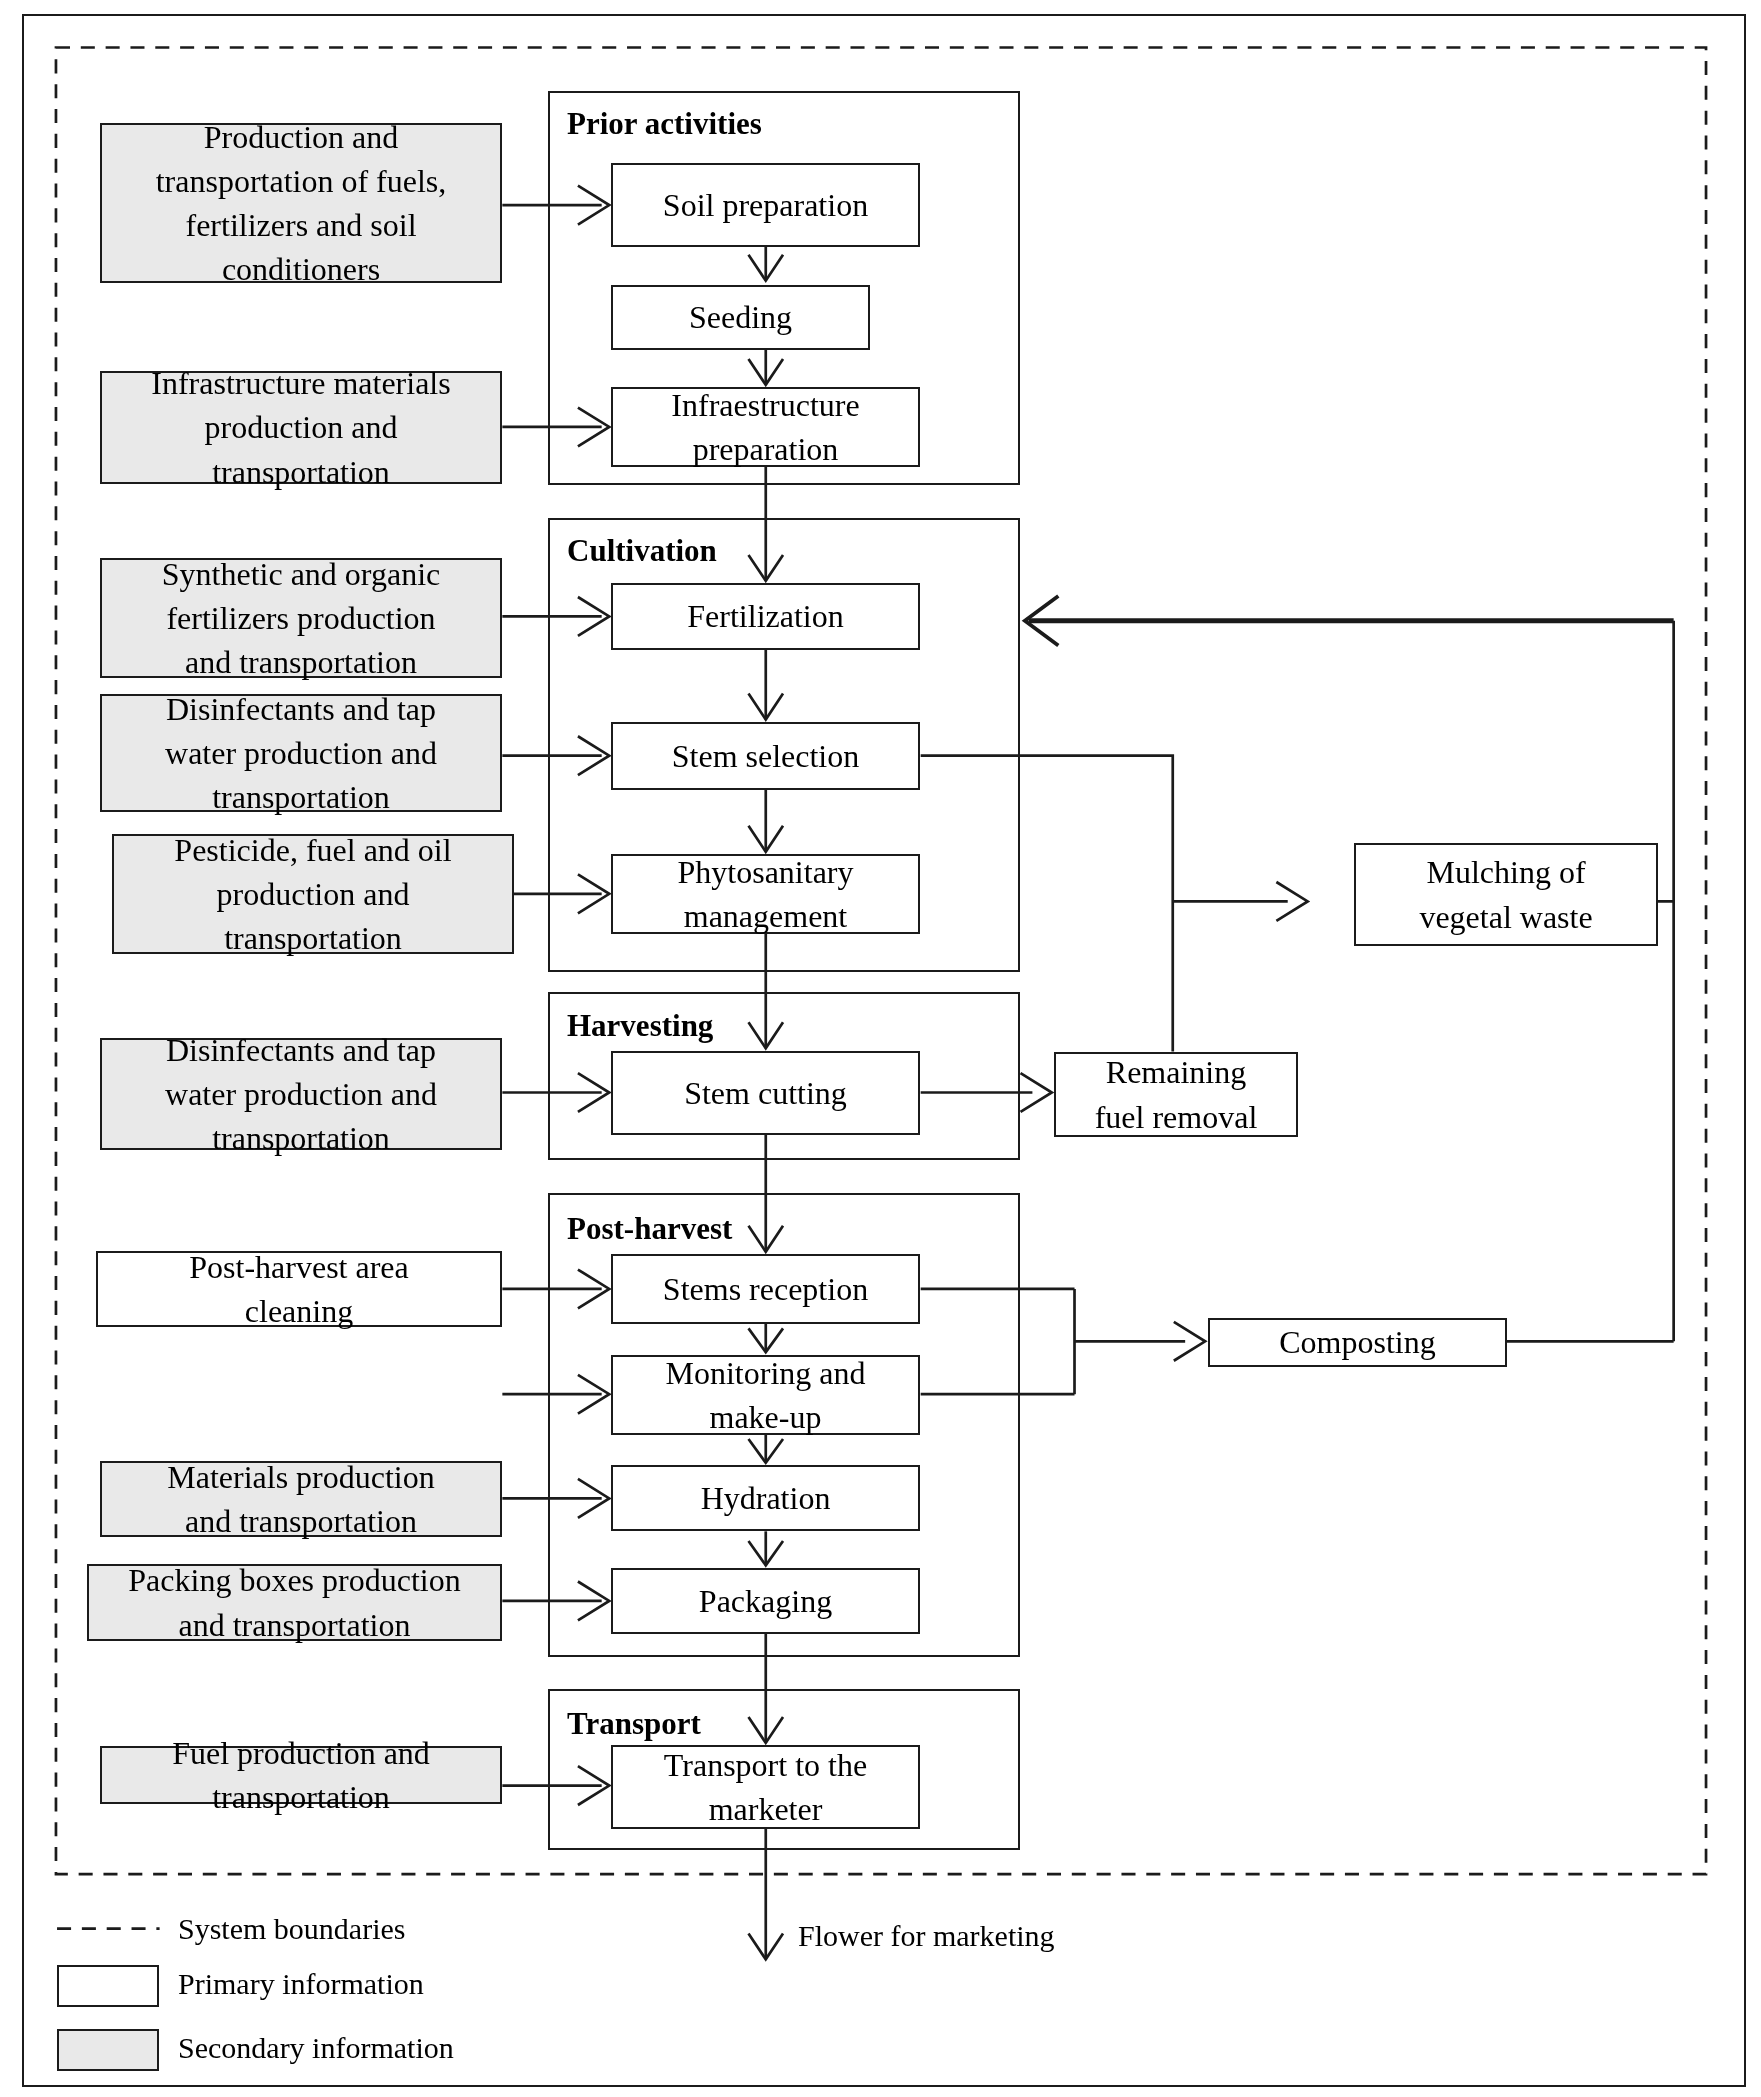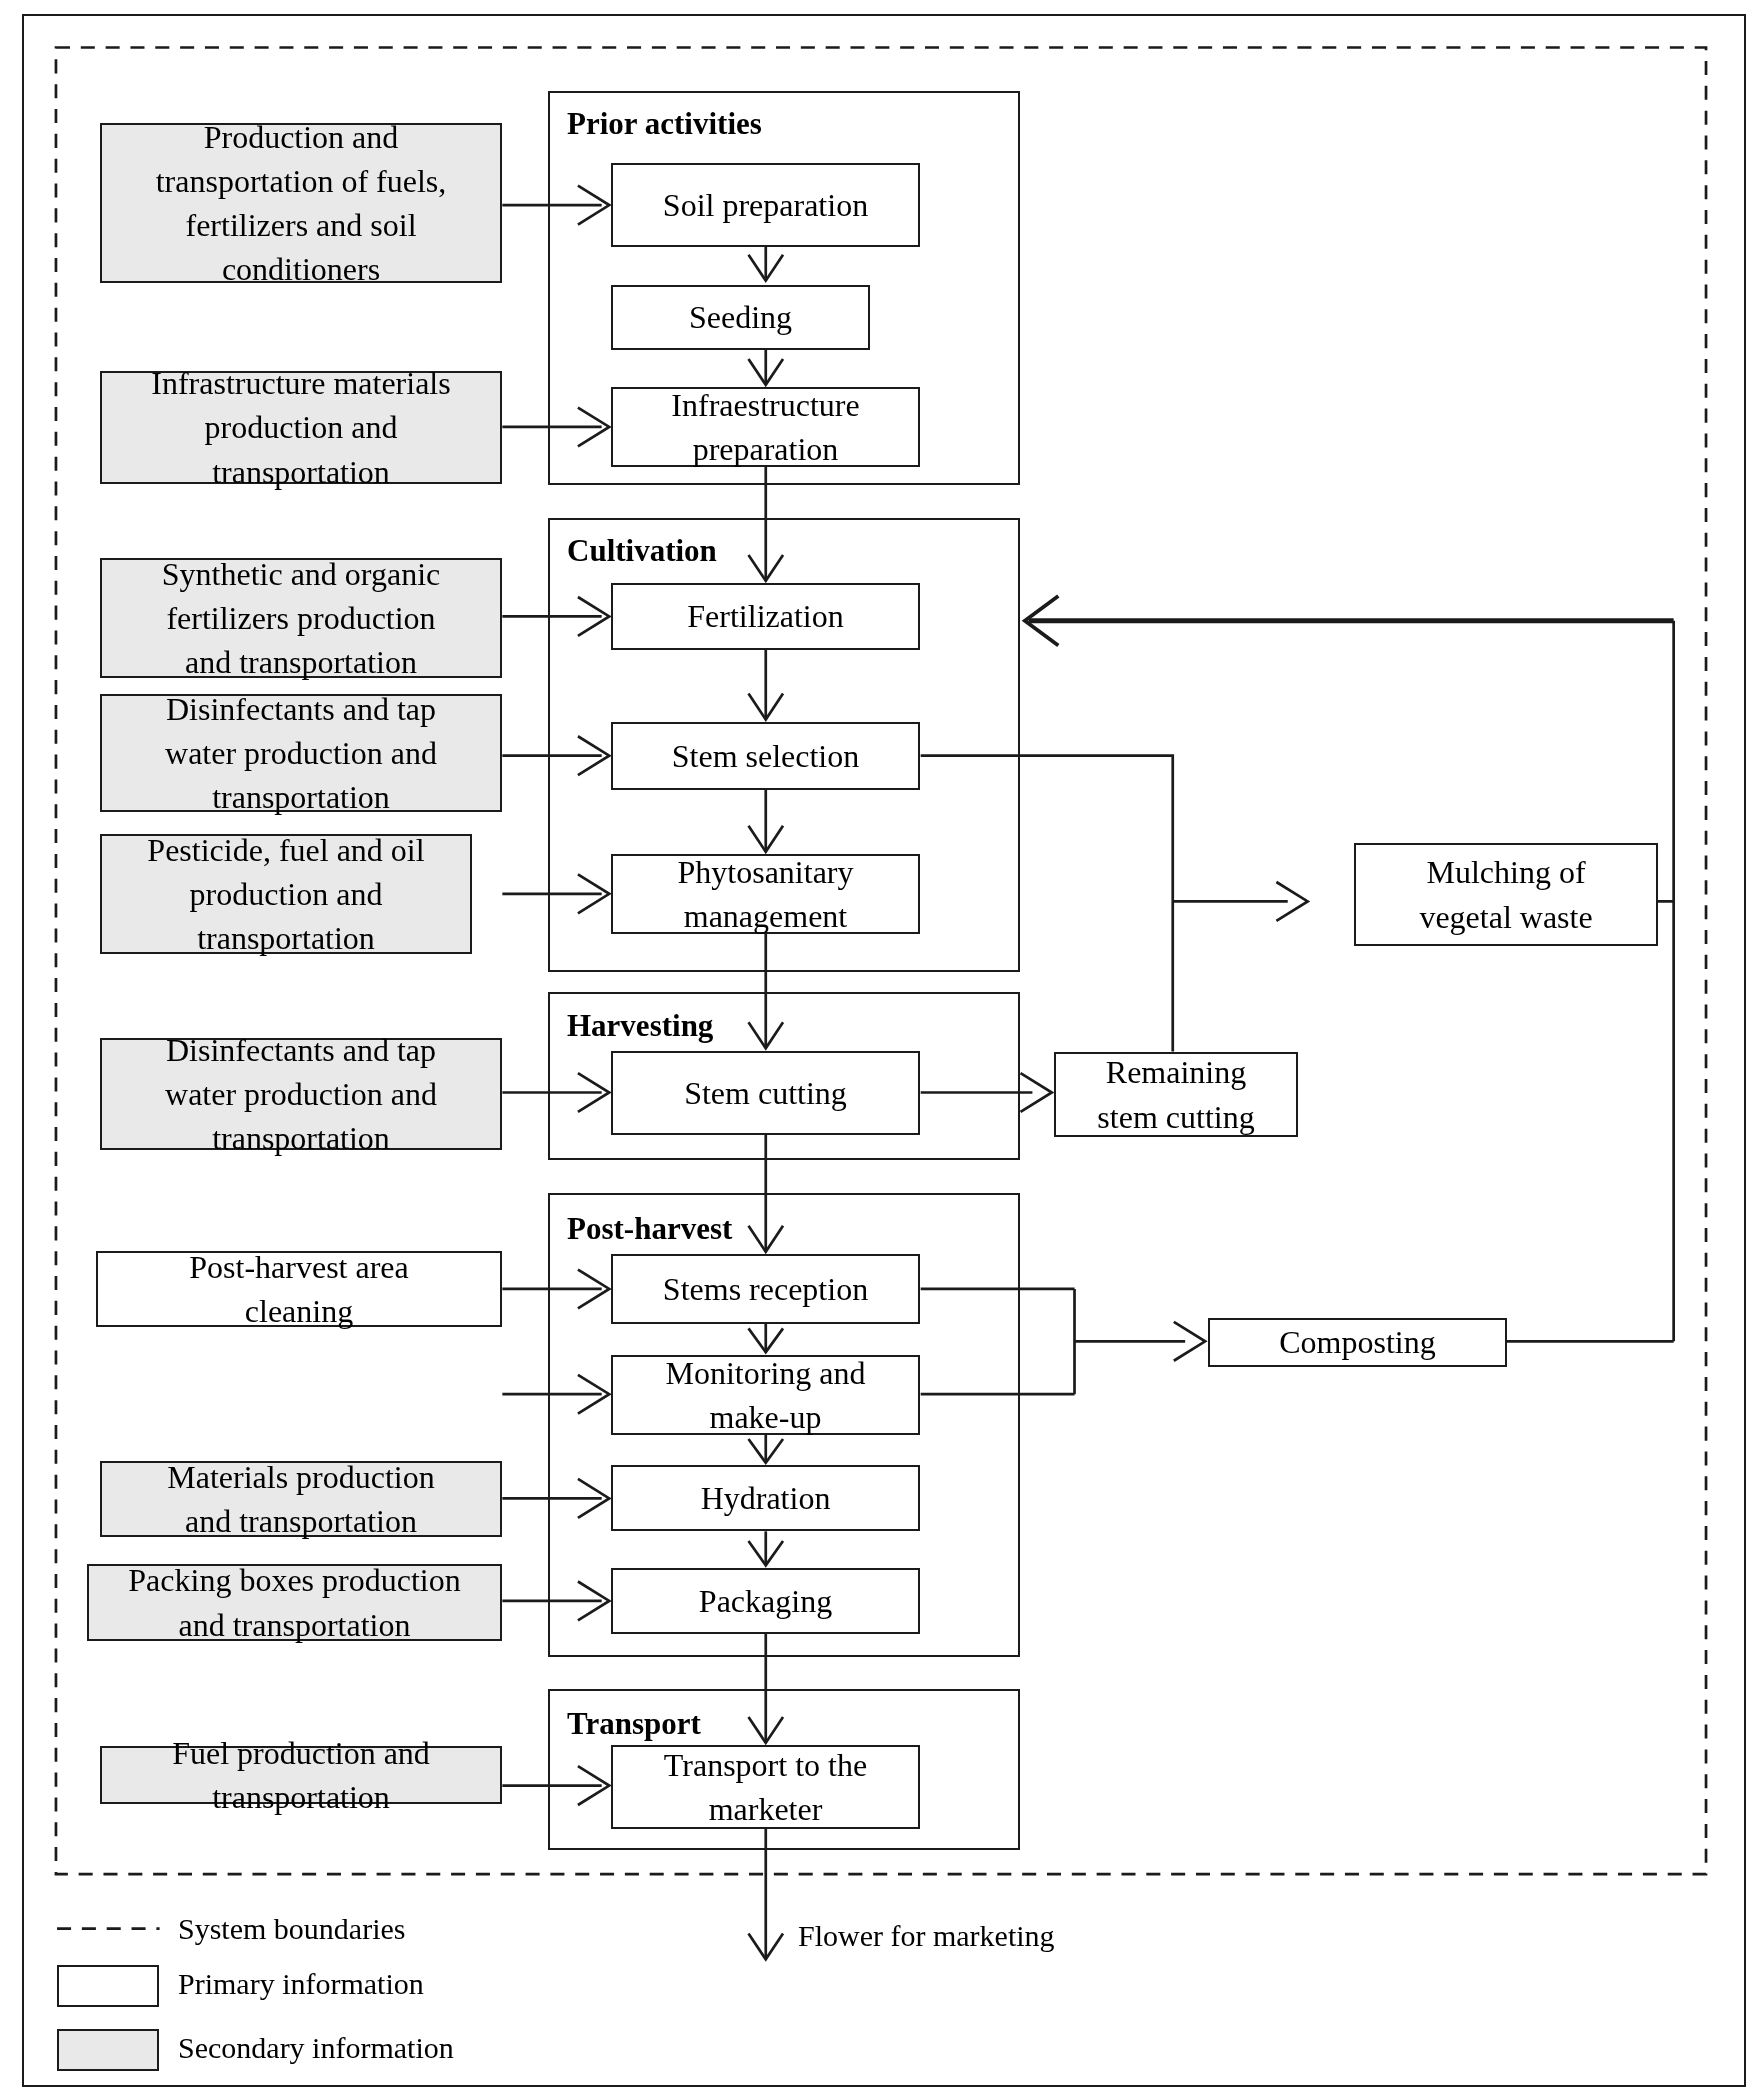--- a/index.html
+++ b/index.html
@@ -123,21 +123,21 @@
 conditioners</div>
   <div class="box secondary" style="left:100px;top:371px;width:402px;height:113px">Infrastructure materials
 production and
 transportation</div>
   <div class="box secondary" style="left:100px;top:558px;width:402px;height:120px">Synthetic and organic
 fertilizers production
 and transportation</div>
   <div class="box secondary" style="left:100px;top:694px;width:402px;height:118px">Disinfectants and tap
 water production and
 transportation</div>
-  <div class="box secondary" style="left:100px;top:834px;width:372px;height:120px">Pesticide, fuel and oil
+  <div class="box secondary" style="left:112px;top:834px;width:402px;height:120px">Pesticide, fuel and oil
 production and
 transportation</div>
   <div class="box secondary" style="left:100px;top:1038px;width:402px;height:112px">Disinfectants and tap
 water production and
 transportation</div>
   <div class="box primary" style="left:96px;top:1251px;width:406px;height:76px">Post-harvest area
 cleaning</div>
   <div class="box secondary" style="left:100px;top:1461px;width:402px;height:76px">Materials production
 and transportation</div>
   <div class="box secondary" style="left:87px;top:1564px;width:415px;height:77px">Packing boxes production
@@ -158,21 +158,21 @@
   <div class="box primary" style="left:611px;top:1355px;width:309px;height:80px">Monitoring and
 make-up</div>
   <div class="box primary" style="left:611px;top:1465px;width:309px;height:66px">Hydration</div>
   <div class="box primary" style="left:611px;top:1568px;width:309px;height:66px">Packaging</div>
   <div class="box primary" style="left:611px;top:1745px;width:309px;height:84px">Transport to the
 marketer</div>
 
   <div class="box primary" style="left:1354px;top:843px;width:304px;height:103px">Mulching of
 vegetal waste</div>
   <div class="box primary" style="left:1054px;top:1052px;width:244px;height:85px">Remaining
-stem cutting</div>
+fuel removal</div>
   <div class="box primary" style="left:1208px;top:1318px;width:299px;height:49px">Composting</div>
 
   <div class="free-label" style="left:798px;top:1918px">Flower for marketing</div>
 
   <div>
     <div class="legend-label" style="left:178px;top:1912px">System boundaries</div>
     <div class="legend-swatch-box primary" style="left:57px;top:1965px"></div>
     <div class="legend-label" style="left:178px;top:1967px">Primary information</div>
     <div class="legend-swatch-box secondary" style="left:57px;top:2029px"></div>
     <div class="legend-label" style="left:178px;top:2031px">Secondary information</div>

